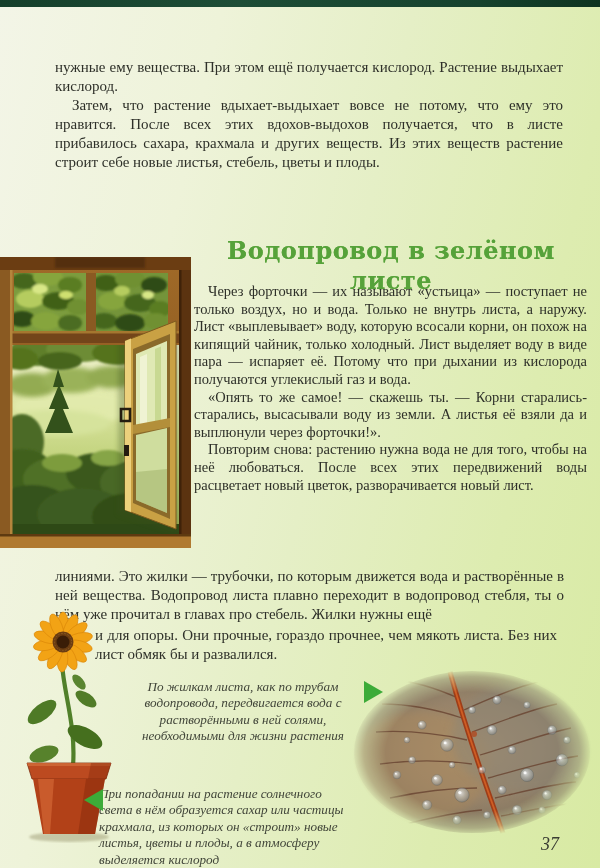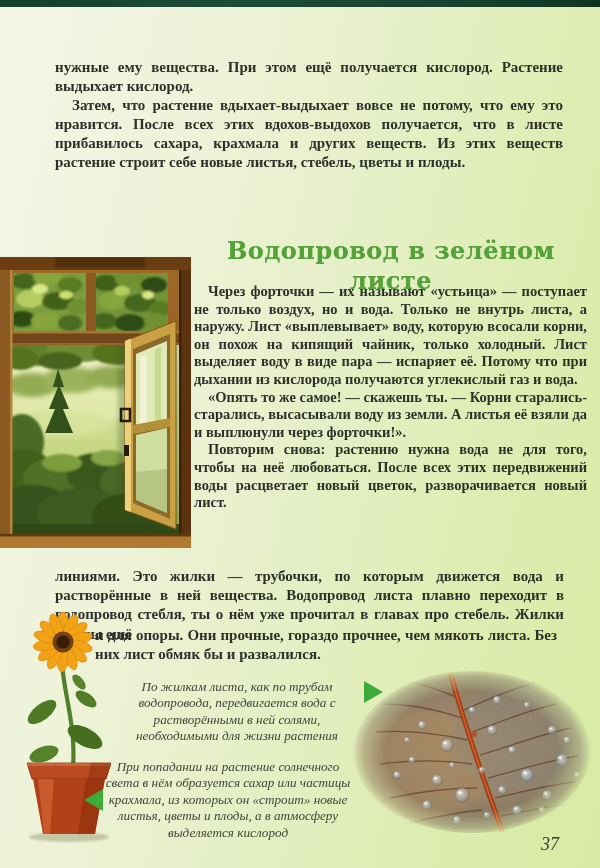--- a/index.html
+++ b/index.html
@@ -2,34 +2,34 @@
 <html lang="ru"><head>
 <meta charset="utf-8">
 <style>
   html,body{margin:0;padding:0;background:#888;}
   .page{
     position:relative;width:600px;height:868px;overflow:hidden;
     background:linear-gradient(103deg,#f3f5e7 0%,#eef3d9 28%,#e5efc6 52%,#ddecb0 78%,#d8eaa3 100%);
     font-family:"Liberation Serif", serif;color:#2e3029;
   }
   .topbar{position:absolute;left:0;top:0;width:600px;height:7px;background:linear-gradient(90deg,#153f2b,#1d4d36 40%,#16422e 80%,#0e3321);}
-  .txt{position:absolute;text-align:justify;font-weight:bold;}
+  .txt{position:absolute;text-align:justify;}
   .txt p{margin:0;}
   .blockA{left:55px;top:58px;width:508px;font-size:15px;line-height:19px;}
   .blockA p.ind{text-indent:17px;}
   .heading{position:absolute;left:195px;top:236px;width:392px;text-align:center;
     font-family:"DejaVu Serif", serif;font-weight:700;font-size:24px;line-height:30px;
     color:#56a23a;letter-spacing:.5px;text-shadow:0 0 .5px #6ab04a;}
   .column{left:194px;top:283px;width:393px;font-size:14.5px;line-height:17.6px;}
   .column p{text-indent:14px;}
   .contA{left:55px;top:567px;width:509px;font-size:15px;line-height:19.2px;}
   .contB{left:95px;top:626px;width:462px;font-size:15px;line-height:19.2px;}
   .caption{position:absolute;font-style:italic;font-size:13.2px;line-height:16.4px;color:#42463a;}
-  .cap1{left:112px;top:679px;width:250px;text-align:center;}
-  .cap2{left:99px;top:759px;width:258px;text-align:center;}
+  .cap1{left:118px;top:679px;width:250px;text-align:center;}
+  .cap2{left:99px;top:786px;width:258px;text-align:left;}
   .arrow{position:absolute;width:0;height:0;border-top:11px solid transparent;border-bottom:11px solid transparent;}
   .arrow-right{left:364px;top:681px;border-left:19px solid #3cab38;}
   .arrow-left{left:84px;top:789px;border-right:19px solid #3cab38;}
   .illu{position:absolute;}
   .win{left:0;top:257px;}
   .sunf{left:6px;top:594px;}
   .leaf{left:352px;top:670px;}
   .pagenum{position:absolute;left:520px;top:834px;width:60px;text-align:center;
     font-style:italic;font-size:18px;color:#3a3d33;}
 </style>

